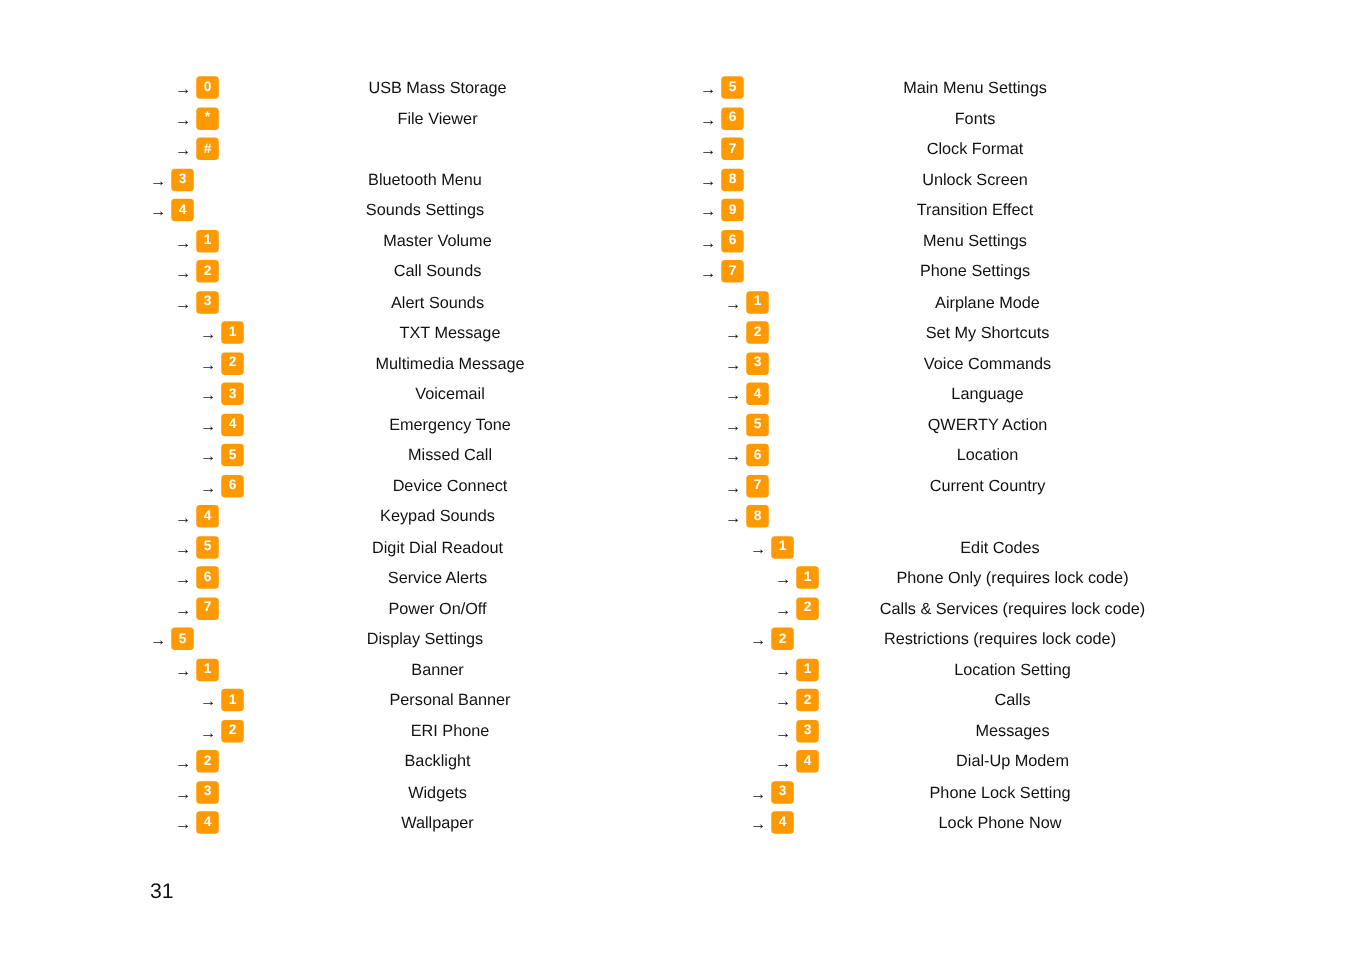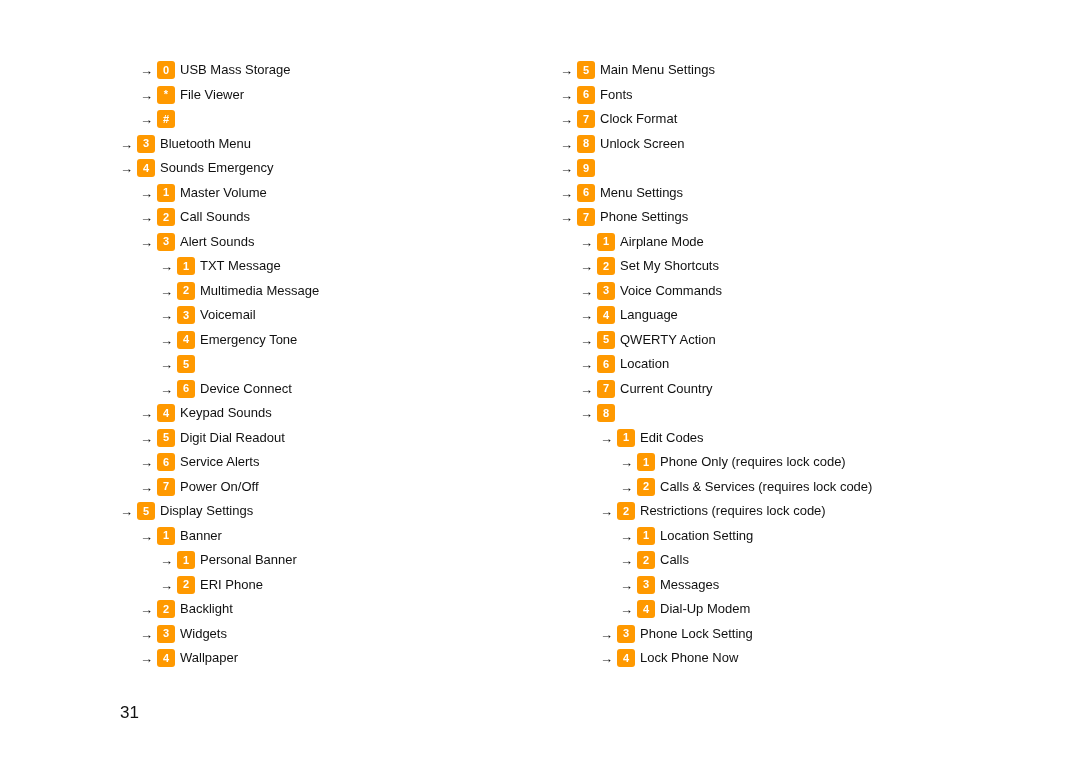--- a/index.html
+++ b/index.html
@@ -45,20 +45,21 @@
       color: #fff;
       font-weight: bold;
       font-size: 11px;
       border-radius: 3px;
       margin-right: 5px;
       flex-shrink: 0;
       margin-top: 1px;
     }
     .item-text {
       flex: 1;
+      text-align: center;
     }
     
     .indent-0 { padding-left: 0px; }
     .indent-1 { padding-left: 20px; }
     .indent-2 { padding-left: 40px; }
     .indent-3 { padding-left: 60px; }
 
     .page-number {
       margin-top: 30px;
       font-size: 17px;
@@ -86,21 +87,21 @@
           <span class="badge">#</span>
         </li>
         <li class="menu-item indent-0">
           <span class="arrow">→</span>
           <span class="badge">3</span>
           <span class="item-text">Bluetooth Menu</span>
         </li>
         <li class="menu-item indent-0">
           <span class="arrow">→</span>
           <span class="badge">4</span>
-          <span class="item-text">Sounds Emergency</span>
+          <span class="item-text">Sounds Settings</span>
         </li>
         <li class="menu-item indent-1">
           <span class="arrow">→</span>
           <span class="badge">1</span>
           <span class="item-text">Master Volume</span>
         </li>
         <li class="menu-item indent-1">
           <span class="arrow">→</span>
           <span class="badge">2</span>
           <span class="item-text">Call Sounds</span>
@@ -126,20 +127,21 @@
           <span class="item-text">Voicemail</span>
         </li>
         <li class="menu-item indent-2">
           <span class="arrow">→</span>
           <span class="badge">4</span>
           <span class="item-text">Emergency Tone</span>
         </li>
         <li class="menu-item indent-2">
           <span class="arrow">→</span>
           <span class="badge">5</span>
+          <span class="item-text">Missed Call</span>
         </li>
         <li class="menu-item indent-2">
           <span class="arrow">→</span>
           <span class="badge">6</span>
           <span class="item-text">Device Connect</span>
         </li>
         <li class="menu-item indent-1">
           <span class="arrow">→</span>
           <span class="badge">4</span>
           <span class="item-text">Keypad Sounds</span>
@@ -214,20 +216,21 @@
           <span class="item-text">Clock Format</span>
         </li>
         <li class="menu-item indent-0">
           <span class="arrow">→</span>
           <span class="badge">8</span>
           <span class="item-text">Unlock Screen</span>
         </li>
         <li class="menu-item indent-0">
           <span class="arrow">→</span>
           <span class="badge">9</span>
+          <span class="item-text">Transition Effect</span>
         </li>
         <li class="menu-item indent-0">
           <span class="arrow">→</span>
           <span class="badge">6</span>
           <span class="item-text">Menu Settings</span>
         </li>
         <li class="menu-item indent-0">
           <span class="arrow">→</span>
           <span class="badge">7</span>
           <span class="item-text">Phone Settings</span>

